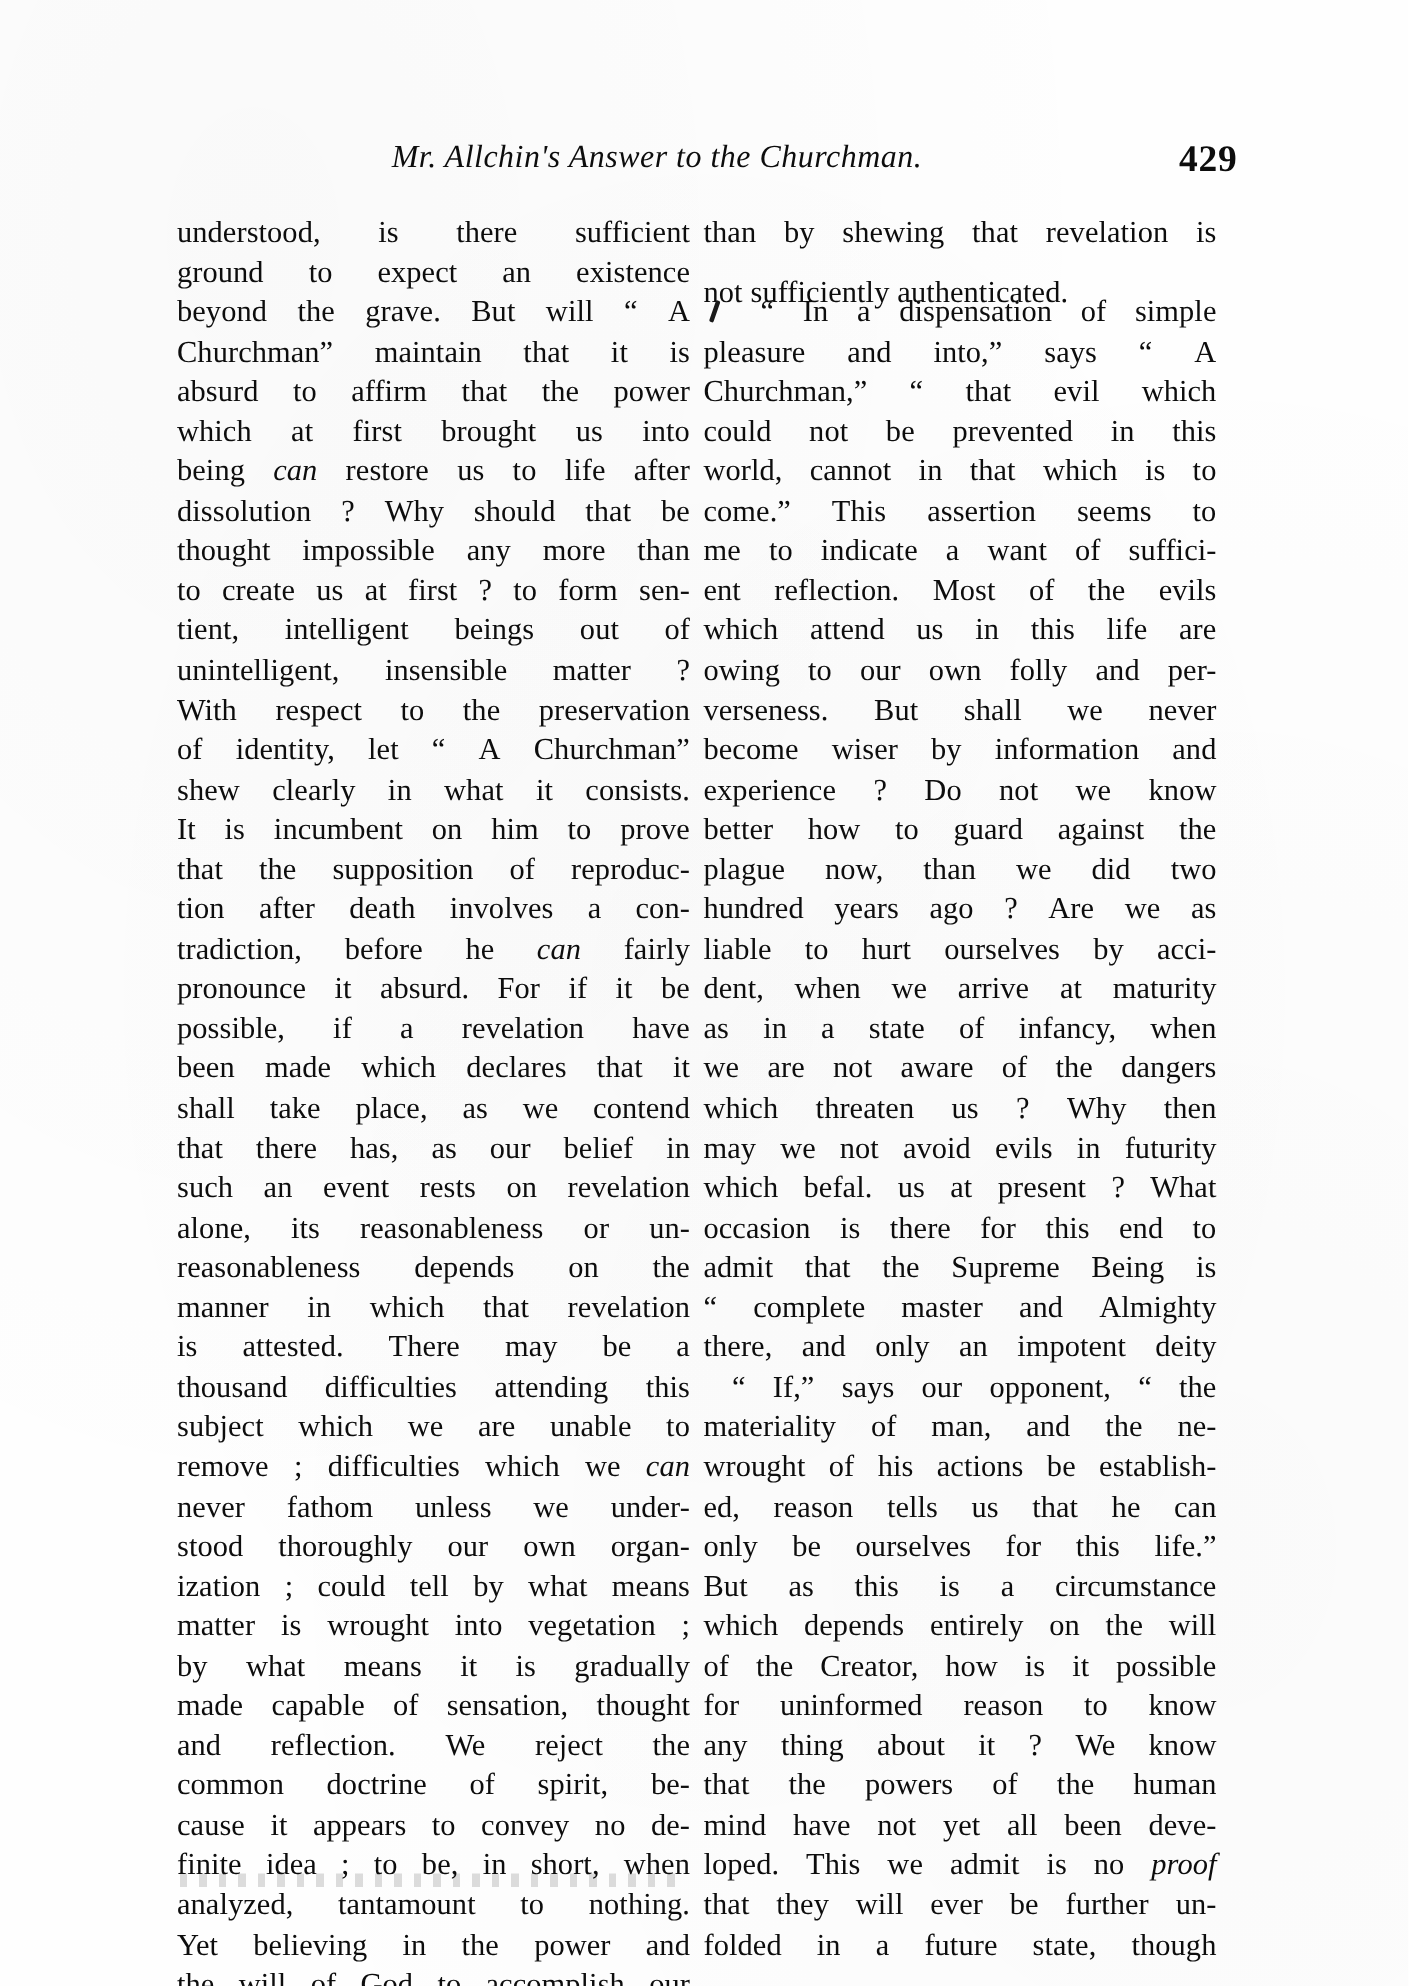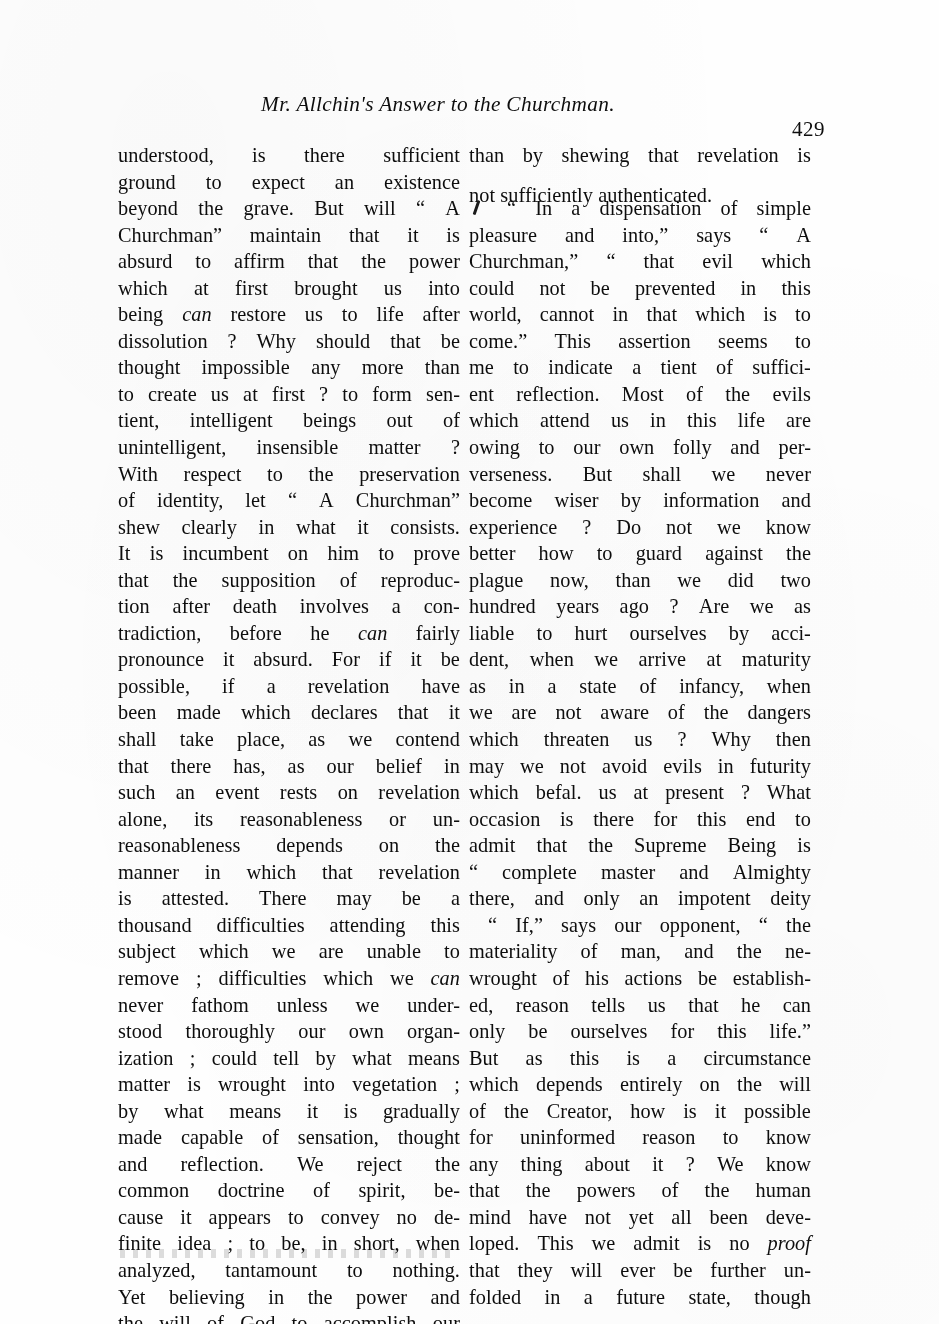--- a/index.html
+++ b/index.html
@@ -45,24 +45,23 @@
     letter-spacing: 0.35px;
     white-space: nowrap;
     transform: scaleX(0.99);
     transform-origin: center;
   }
 
   #head-folio {
     position: absolute;
     right: 0;
     top: 1px;
-    font-weight: 400;
-    font-size: 21px;
+    font-weight: 700;
+    font-size: 25px;
     letter-spacing: 0.5px;
-    margin-top: 24px;
   }
 
   
   #body-columns {
     position: absolute;
     left: 118px;
     top: 142px;
     width: 709px;
     display: flex;
     gap: 9px;
@@ -203,21 +202,21 @@
       </div>
     <div class="column" id="col-right">
         <div class="ln"><span class="w">than</span><span class="w">by</span><span class="w">shewing</span><span class="w">that</span><span class="w">revelation</span><span class="w">is</span></div>
         <div class="ln ragged"><span class="w">not</span><span class="w">sufficiently</span><span class="w">authenticated.</span></div>
         <div class="ln indent"><span class="speck"></span><span class="w">“</span><span class="w">In</span><span class="w">a</span><span class="w">dispensation</span><span class="w">of</span><span class="w">simple</span></div>
         <div class="ln"><span class="w">pleasure</span><span class="w">and</span><span class="w">into,”</span><span class="w">says</span><span class="w">“</span><span class="w">A</span></div>
         <div class="ln"><span class="w">Churchman,”</span><span class="w">“</span><span class="w">that</span><span class="w">evil</span><span class="w">which</span></div>
         <div class="ln"><span class="w">could</span><span class="w">not</span><span class="w">be</span><span class="w">prevented</span><span class="w">in</span><span class="w">this</span></div>
         <div class="ln"><span class="w">world,</span><span class="w">cannot</span><span class="w">in</span><span class="w">that</span><span class="w">which</span><span class="w">is</span><span class="w">to</span></div>
         <div class="ln"><span class="w">come.”</span><span class="w">This</span><span class="w">assertion</span><span class="w">seems</span><span class="w">to</span></div>
-        <div class="ln"><span class="w">me</span><span class="w">to</span><span class="w">indicate</span><span class="w">a</span><span class="w">tient</span><span class="w">of</span><span class="w">suffici-</span></div>
+        <div class="ln"><span class="w">me</span><span class="w">to</span><span class="w">indicate</span><span class="w">a</span><span class="w">want</span><span class="w">of</span><span class="w">suffici-</span></div>
         <div class="ln"><span class="w">ent</span><span class="w">reflection.</span><span class="w">Most</span><span class="w">of</span><span class="w">the</span><span class="w">evils</span></div>
         <div class="ln"><span class="w">which</span><span class="w">attend</span><span class="w">us</span><span class="w">in</span><span class="w">this</span><span class="w">life</span><span class="w">are</span></div>
         <div class="ln"><span class="w">owing</span><span class="w">to</span><span class="w">our</span><span class="w">own</span><span class="w">folly</span><span class="w">and</span><span class="w">per-</span></div>
         <div class="ln"><span class="w">verseness.</span><span class="w">But</span><span class="w">shall</span><span class="w">we</span><span class="w">never</span></div>
         <div class="ln"><span class="w">become</span><span class="w">wiser</span><span class="w">by</span><span class="w">information</span><span class="w">and</span></div>
         <div class="ln"><span class="w">experience</span><span class="w">?</span><span class="w">Do</span><span class="w">not</span><span class="w">we</span><span class="w">know</span></div>
         <div class="ln"><span class="w">better</span><span class="w">how</span><span class="w">to</span><span class="w">guard</span><span class="w">against</span><span class="w">the</span></div>
         <div class="ln"><span class="w">plague</span><span class="w">now,</span><span class="w">than</span><span class="w">we</span><span class="w">did</span><span class="w">two</span></div>
         <div class="ln"><span class="w">hundred</span><span class="w">years</span><span class="w">ago</span><span class="w">?</span><span class="w">Are</span><span class="w">we</span><span class="w">as</span></div>
         <div class="ln"><span class="w">liable</span><span class="w">to</span><span class="w">hurt</span><span class="w">ourselves</span><span class="w">by</span><span class="w">acci-</span></div>

